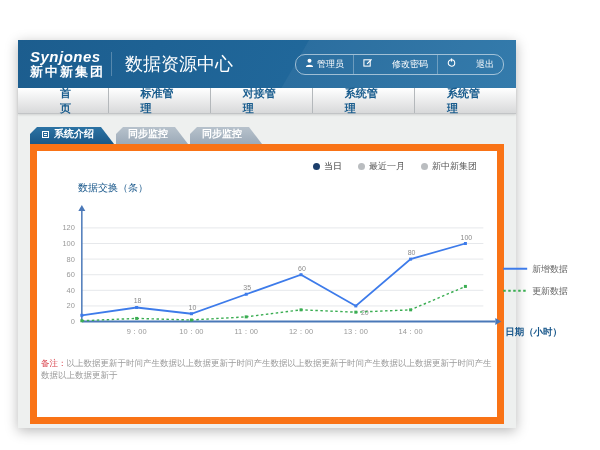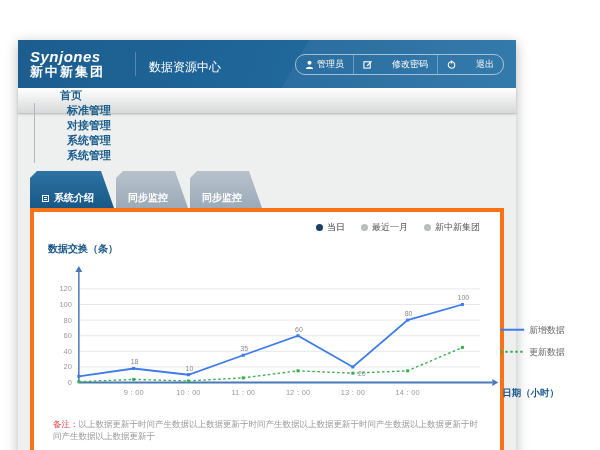--- a/index.html
+++ b/index.html
@@ -5,55 +5,55 @@
   html,body{margin:0;padding:0;background:#fff;font-family:"Liberation Sans","DejaVu Sans",sans-serif;}
   .stage{position:relative;width:600px;height:450px;background:#fff;overflow:hidden;}
   .app-card{position:absolute;left:18px;top:40px;width:498px;box-shadow:0 3px 12px rgba(0,0,0,.28);background:#eef0ef;}
 
   
   .app-header{height:48px;background:linear-gradient(115deg,#1c5d8e 0%,#20679a 55%,#2a74a8 100%);display:flex;align-items:center;padding:0 12px;position:relative;overflow:hidden;}
   .app-header::after{content:'';position:absolute;right:-30px;top:-20px;width:260px;height:120px;background:rgba(255,255,255,.05);transform:skewX(-30deg);}
   .logo-block{display:flex;flex-direction:column;color:#fff;line-height:1.1;z-index:1;}
   .logo-en{font-size:15px;font-weight:bold;font-style:italic;letter-spacing:.5px;}
   .logo-cn{font-size:13px;font-weight:bold;letter-spacing:2px;}
-  .app-title{color:#fff;font-size:12px;margin-left:30px;padding-left:13px;border-left:1px solid rgba(255,255,255,.25);height:24px;display:flex;align-items:flex-end;z-index:1;}
+  .app-title{color:#fff;font-size:18px;margin-left:6px;padding-left:13px;border-left:1px solid rgba(255,255,255,.25);height:24px;display:flex;align-items:flex-end;z-index:1;}
   .header-actions{margin-left:auto;display:flex;border:1px solid rgba(255,255,255,.55);border-radius:10px;z-index:1;}
-  .header-actions button{background:transparent;border:none;color:#fff;font-size:9px;padding:3px 9px;display:flex;align-items:center;gap:3px;cursor:pointer;font-family:inherit;}
+  .header-actions button{background:transparent;border:none;color:#fff;font-size:9px;padding:3px 9px;display:flex;align-items:flex-start;gap:3px;cursor:pointer;font-family:inherit;}
   .header-actions button + button{border-left:1px solid rgba(255,255,255,.3);gap:20px;}
   .hicon{width:9px;height:9px;display:inline-block;}
 
   
   .main-nav{height:25px;background:linear-gradient(#ffffff,#d8d9da);border-bottom:1px solid #c2c4c6;box-shadow:0 1px 2px rgba(0,0,0,.12);position:relative;}
-  .main-nav ul{margin:0;padding:0 0 0 16px;list-style:none;display:flex;height:100%;flex-direction:column;}
+  .main-nav ul{margin:0;padding:0 0 0 16px;list-style:none;display:flex;height:100%;}
   .main-nav li{padding:0 26px;font-size:11px;font-weight:bold;color:#1a5d8e;display:flex;align-items:center;cursor:pointer;}
   .main-nav li + li{border-left:1px solid #b4b8bb;padding-left:32px;}
 
   
   .content{padding:13px 12px 4px 12px;background:#eef0ef;}
   .tab-bar{display:flex;gap:2px;}
-  .tab{padding:20px 20px 3px 12px;font-size:10px;font-weight:bold;color:#fff;display:flex;align-items:center;gap:5px;cursor:pointer;clip-path:polygon(0 100%,0 7px,7px 0,calc(100% - 13px) 0,100% 100%);background:linear-gradient(#b7c2cc,#9caab8);margin-top:44px;}
+  .tab{padding:0 20px 3px 12px;font-size:10px;font-weight:bold;color:#fff;display:flex;align-items:center;gap:5px;cursor:pointer;clip-path:polygon(0 100%,0 7px,7px 0,calc(100% - 13px) 0,100% 100%);background:linear-gradient(#b7c2cc,#9caab8);}
   .tab.active{background:linear-gradient(#2c73a4,#195887);}
   .tab-icon{width:7px;height:7px;border:1px solid #fff;box-sizing:border-box;display:inline-block;}
   .tab-icon::after{content:'';display:block;margin:1px 0 0 1px;width:3px;height:1px;background:#fff;box-shadow:0 2px 0 #fff;}
 
-  .panel{background:#fff;border:4px solid #f97316;height:266px;position:relative;}
+  .panel{background:#fff;border:7px solid #f97316;height:266px;position:relative;}
   .filter-row{position:absolute;top:9px;right:20px;display:flex;gap:16px;font-size:9px;color:#555;}
   .filter{display:flex;align-items:center;gap:4px;cursor:pointer;}
   .filter .dot{width:7px;height:7px;border-radius:50%;background:#babdc0;}
   .filter.selected .dot{background:#1c3e6b;}
   .filter.selected{color:#333;}
 
-  .ylabel{margin:30px 0 2px 14px;font-size:10px;font-weight:bold;color:#17568a;}
+  .ylabel{margin:30px 0 2px 41px;font-size:10px;font-weight:normal;color:#17568a;}
   #chart-svg{display:block;width:538px;height:145px;}
   .tick{font-size:7.5px;fill:#999;}
   .axlabel{font-size:9.5px;font-weight:bold;fill:#17568a;}
   .lg{font-size:9px;fill:#666;}
   .ptlabel{font-size:7px;fill:#8a8a8a;}
 
-  .note{margin-top:16px;padding:0 19px;font-size:8.5px;color:#9b9b9b;line-height:1.4;}
+  .note{margin-top:16px;padding:0 4px;font-size:8.5px;color:#9b9b9b;line-height:1.4;}
   .note-prefix{color:#d9404a;}
 </style>
 </head>
 <body>
 
 <div class="stage">
   <div class="app-card">
 
     <div class="app-header">
       <div class="logo-block">

